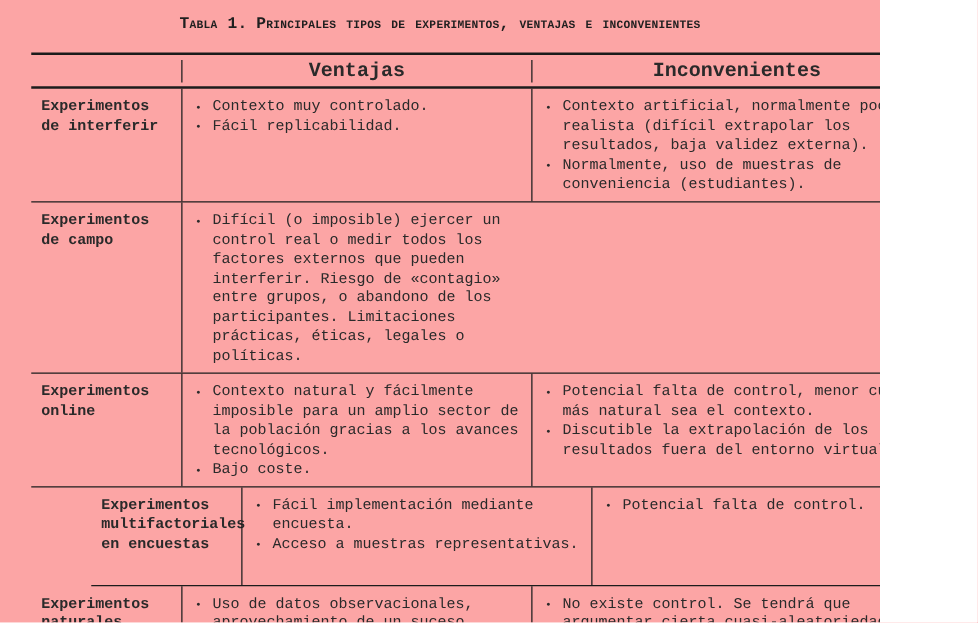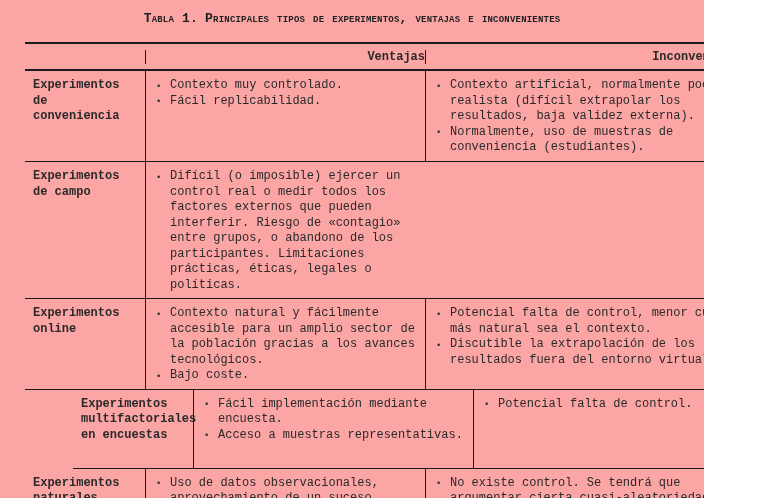--- a/index.html
+++ b/index.html
@@ -29,23 +29,23 @@
     display:grid;
     grid-template-columns:120px 280px 328px;
   }
   .thead{
     border-top:2px solid #1c1c1c;
     border-bottom:2px solid #1c1c1c;
     height:25px;
     align-items:center;
   }
   .th{
-    text-align:right;
+    text-align:center;
     font-weight:bold;
-    font-size:12px;
+    font-size:16px;
   }
   .th.col2,.th.col3,.td.col2,.td.col3{border-left:1px solid #1c1c1c;}
   .trow{border-bottom:1px solid #1c1c1c;}
   .trow:last-child{border-bottom:2px solid #1c1c1c;}
   .trow:nth-child(1){min-height:90px;}
   .trow:nth-child(2){min-height:99px;}
   .trow:nth-child(3){min-height:79px;}
   .trow:nth-child(4){min-height:78px;margin-left:48px;}
   .trow:nth-child(5){min-height:57px;}
   .td{
@@ -95,21 +95,21 @@
   </div>
 
   <div class="table">
     <div class="thead">
       <div class="th col1"></div>
       <div class="th col2">Ventajas</div>
       <div class="th col3">Inconvenientes</div>
     </div>
     <div class="tbody">
   <div class="trow">
-    <div class="td col1 label">Experimentos de conveniencia</div>
+    <div class="td col1 label">Experimentos de interferir</div>
     <div class="td col2 ventajas">
             <ul>
               <li>Contexto muy controlado.</li>
               <li>Fácil replicabilidad.</li>
             </ul>
           </div>
     <div class="td col3 inconvenientes">
             <ul>
               <li>Contexto artificial, normalmente poco realista (difícil extrapolar los resultados, baja validez externa).</li>
               <li>Normalmente, uso de muestras de conveniencia (estudiantes).</li>
@@ -123,21 +123,21 @@
             <ul>
               <li>Difícil (o imposible) ejercer un control real o medir todos los factores externos que pueden interferir. Riesgo de «contagio» entre grupos, o abandono de los participantes. Limitaciones prácticas, éticas, legales o políticas.</li>
             </ul>
           </div>
   </div>
 
   <div class="trow">
     <div class="td col1 label">Experimentos online</div>
     <div class="td col2 ventajas">
             <ul>
-              <li>Contexto natural y fácilmente accesible para un amplio sector de la población gracias a los avances tecnológicos.</li>
+              <li>Contexto natural y fácilmente imposible para un amplio sector de la población gracias a los avances tecnológicos.</li>
               <li>Bajo coste.</li>
             </ul>
           </div>
     <div class="td col3 inconvenientes">
             <ul>
               <li>Potencial falta de control, menor cuanto más natural sea el contexto.</li>
               <li>Discutible la extrapolación de los resultados fuera del entorno virtual.</li>
             </ul>
           </div>
   </div>

